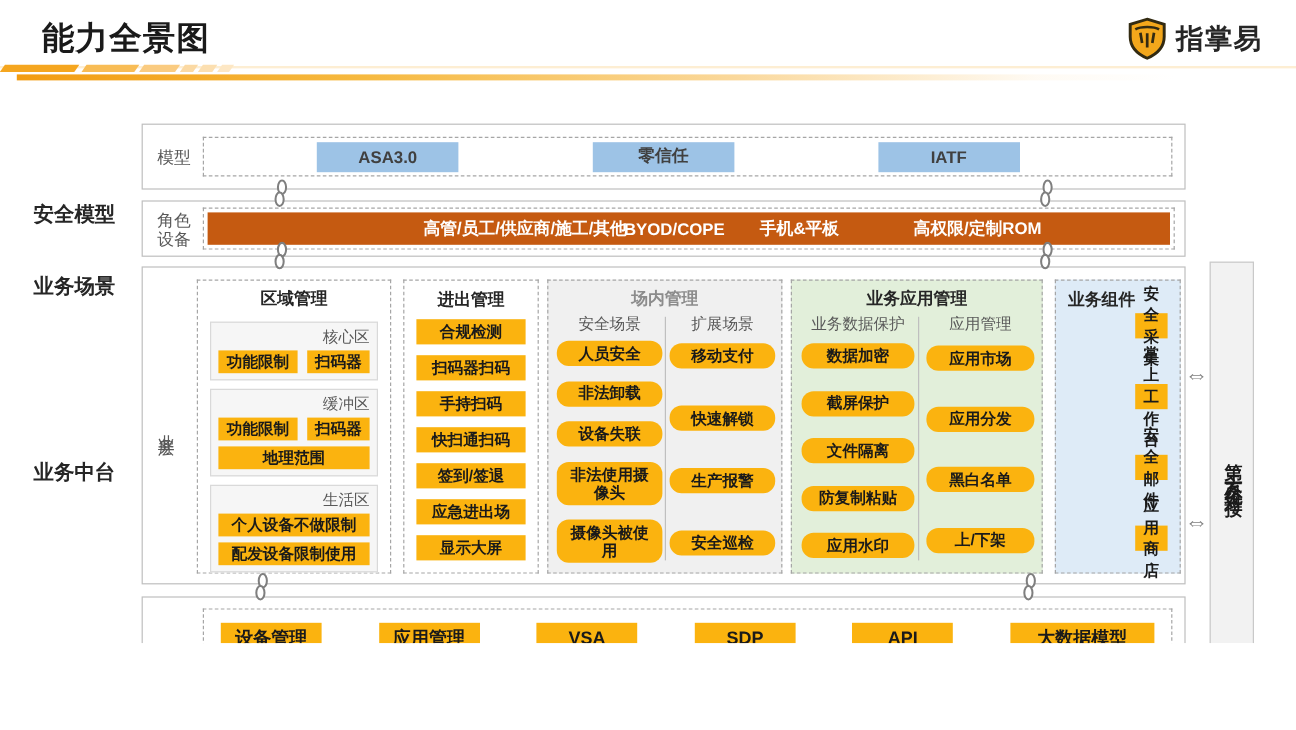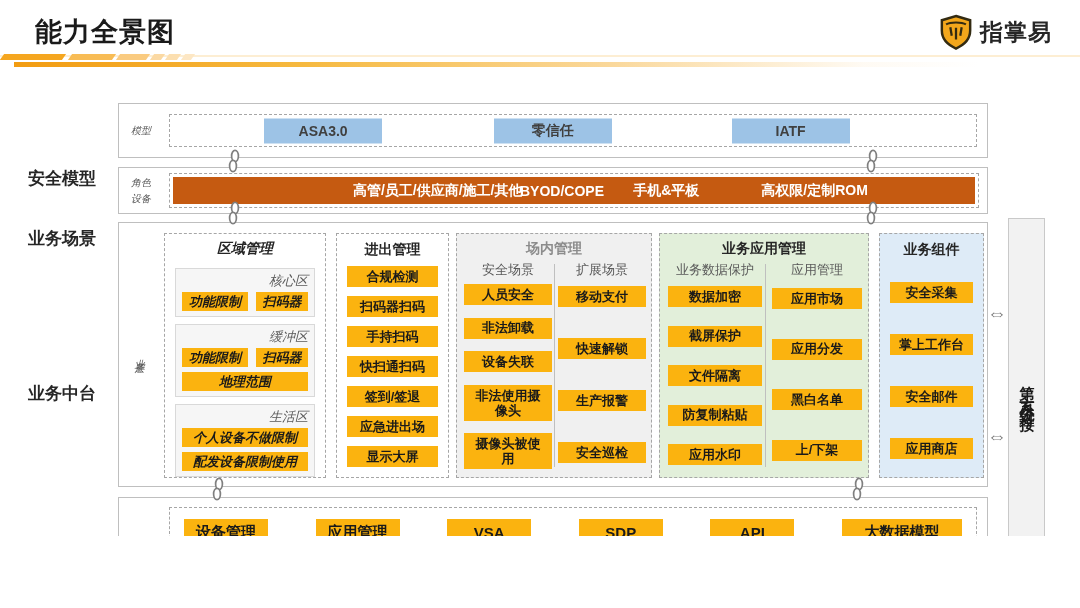--- a/index.html
+++ b/index.html
@@ -27,60 +27,60 @@
   
   .side-label{position:absolute;left:28px;width:90px;font-size:17px;font-weight:bold;color:#262626;margin-top:46px;}
 
   
   .row{position:absolute;left:118px;width:870px;background:#ffffff;border:1px solid #BFBFBF;box-sizing:border-box;}
   .row.sec{top:103px;height:55px;}
   .row.scn{top:167px;height:47px;}
   .row.mid{top:222px;height:265px;}
   .row.bas{top:497px;height:71px;}
 
-  .layer{position:absolute;left:12px;top:50%;transform:translateY(-50%);font-size:10px;color:#595959;line-height:16px;text-align:center;font-style:italic;}
+  .layer{position:absolute;left:12px;top:50%;transform:translateY(-50%);font-size:14px;color:#595959;line-height:16px;text-align:center;}
   .layer.vert{writing-mode:vertical-rl;letter-spacing:3px;transform:translateY(-50%);}
 
   .dash{position:absolute;border:1.5px dashed #A6A6A6;box-sizing:border-box;}
   .sec-dash{left:50px;right:10px;top:10px;bottom:10px;}
   .scn-dash{left:50px;right:8px;top:5px;bottom:5px;}
   .bas-dash{left:50px;right:10px;top:9px;bottom:9px;display:flex;align-items:center;justify-content:space-between;padding:0 14px;gap:32px;}
 
   .blue-chip{position:absolute;top:50%;transform:translate(-50%,-50%);width:118px;height:25px;background:#9DC3E6;
      display:flex;align-items:center;justify-content:center;font-size:14px;font-weight:bold;color:#404040;}
 
   .orange-bar{position:absolute;left:3px;right:3px;top:3px;bottom:3px;background:#C55A11;}
   .orange-item{position:absolute;top:50%;transform:translate(-50%,-50%);white-space:nowrap;color:#ffffff;font-size:14px;font-weight:bold;}
 
   
   .col{position:absolute;top:10px;height:245px;border:1.5px dashed #A6A6A6;box-sizing:border-box;background:#ffffff;}
-  .col.c1{left:45px;width:162px;font-style:italic;}
+  .col.c1{left:45px;width:162px;}
   .col.c2{left:217px;width:113px;display:flex;flex-direction:column;padding:5px 10px 10px;}
   .col.c3{left:337px;width:196px;background:#F0F0F0;}
   .col.c4{left:540px;width:210px;background:#E2EFDA;}
-  .col.c5{left:760px;width:105px;background:#DEEBF7;display:flex;flex-direction:column;padding:5px 10px 14px;}
+  .col.c5{left:760px;width:105px;background:#DEEBF7;display:flex;flex-direction:row;padding:5px 10px 14px;}
   .col-head{text-align:center;font-size:14px;font-weight:bold;color:#262626;height:21px;line-height:21px;flex:none;}
   .col-head.gray{color:#8C8C8C;}
 
   .zone-wrap{padding:2px 10px 0;}
   .zone-group{background:#F6F6F6;border:1px solid #D9D9D9;margin-top:7px;padding:3px 6px 5px;}
   .zone-title{font-size:13px;color:#595959;text-align:right;height:17px;line-height:17px;}
   .chip{background:#FBB30F;color:#1a1a1a;font-size:13px;font-weight:bold;display:flex;align-items:center;justify-content:center;
         height:19px;padding:0 6px;box-sizing:border-box;text-align:center;}
   .chip-row{display:flex;justify-content:center;gap:8px;margin-top:3px;}
   .chip-wide{margin-top:5px;height:19px;}
   .chip-stack{display:flex;flex-direction:column;gap:5px;margin-top:3px;}
 
   .vlist{flex:1;display:flex;flex-direction:column;justify-content:space-between;margin-top:6px;}
   .vlist .chip{height:21px;}
 
   .subcol{position:absolute;top:27px;bottom:8px;display:flex;flex-direction:column;}
   .subcol .sub-title{font-size:13px;color:#595959;text-align:center;height:18px;line-height:18px;flex:none;}
   .subcol .items{flex:1;display:flex;flex-direction:column;justify-content:space-between;margin-top:5px;}
-  .subcol .chip{height:21px;}
+  .subcol .chip{height:21px;border-radius:10px;}
   .subcol .chip.tall{height:36px;line-height:15px;}
   .c3 .left{left:7px;width:88px;}
   .c3 .right{left:101px;width:88px;}
   .c4 .left{left:8px;width:94px;}
   .c4 .right{left:112px;width:90px;}
   .vdiv{position:absolute;top:30px;bottom:10px;width:1px;background:#BFBFBF;}
   .c3 .vdiv{left:97px;}
   .c4 .vdiv{left:105px;}
 
   .base-chip{background:#FBB30F;height:28px;display:flex;align-items:center;justify-content:center;

